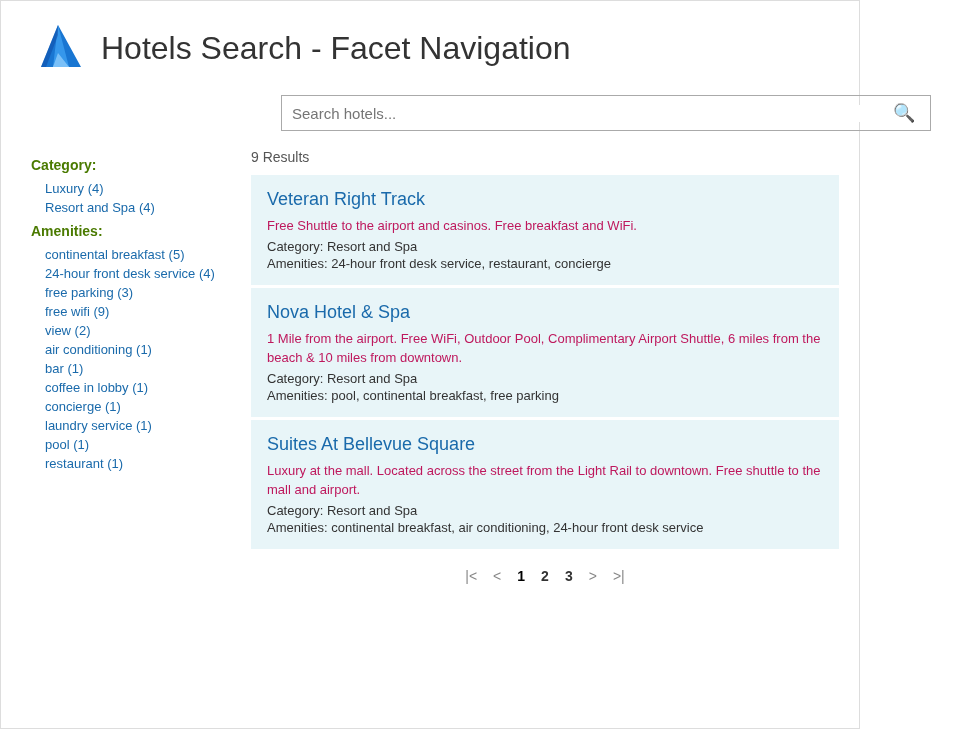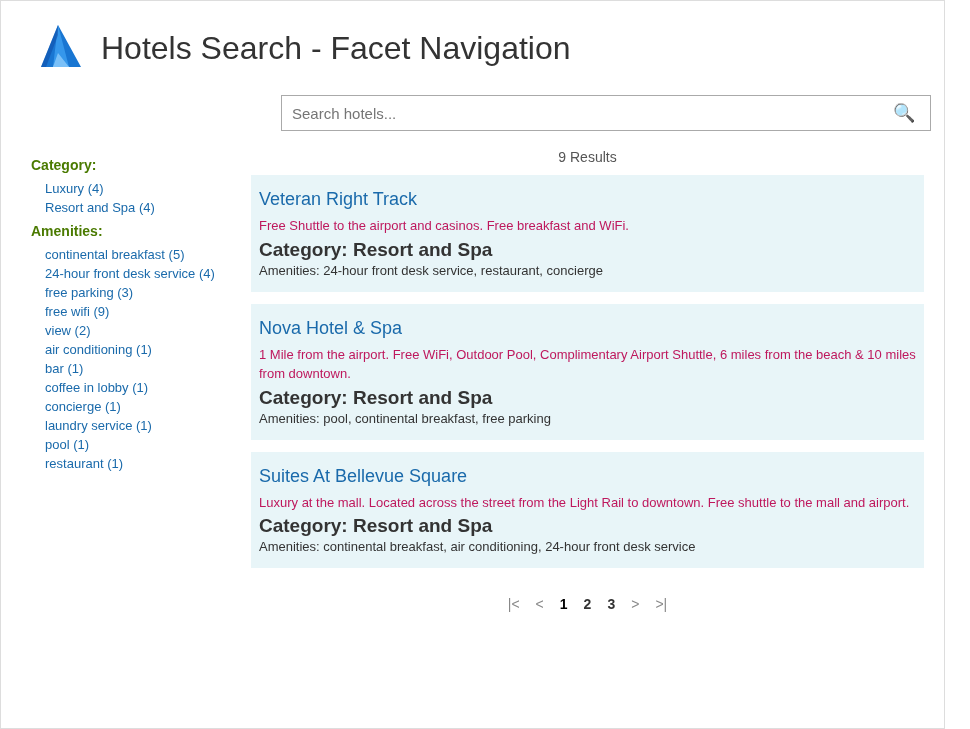--- a/index.html
+++ b/index.html
@@ -3,21 +3,21 @@
   <meta charset="utf-8">
   <style>
     * { box-sizing: border-box; margin: 0; padding: 0; }
     body {
       font-family: "Segoe UI", Arial, sans-serif;
       background: #fff;
       color: #333;
       font-size: 14px;
     }
     .page-wrapper {
-      width: 945px;
+      width: 860px;
       min-height: 729px;
       background: #fff;
       border: 1px solid #ddd;
       display: flex;
       flex-direction: column;
     }
     
     .header {
       display: flex;
       align-items: center;
@@ -88,47 +88,45 @@
     }
     
     .results-area {
       flex: 1;
       padding: 0 20px 0 10px;
     }
     .results-count {
       padding: 8px 0 10px 0;
       font-size: 14px;
       color: #555;
-      text-align: center;
     }
     .result-item {
       background: #e8f5f8;
-      padding: 14px 8px;
-      margin-bottom: 12px;
+      padding: 14px 16px;
+      margin-bottom: 3px;
     }
     .result-title {
       font-size: 18px;
       color: #1a6aab;
       font-weight: 400;
       margin-bottom: 6px;
       cursor: pointer;
       text-decoration: none;
       display: block;
     }
     .result-desc {
       font-size: 13px;
       color: #be185d;
       margin-bottom: 3px;
       line-height: 1.5;
     }
     .result-category {
-      font-size: 19px;
+      font-size: 13px;
       color: #333;
       margin-bottom: 2px;
-      font-weight: bold;
     }
     .result-amenities {
       font-size: 13px;
       color: #333;
     }
     
     .pagination {
       display: flex;
       justify-content: center;
       align-items: center;

